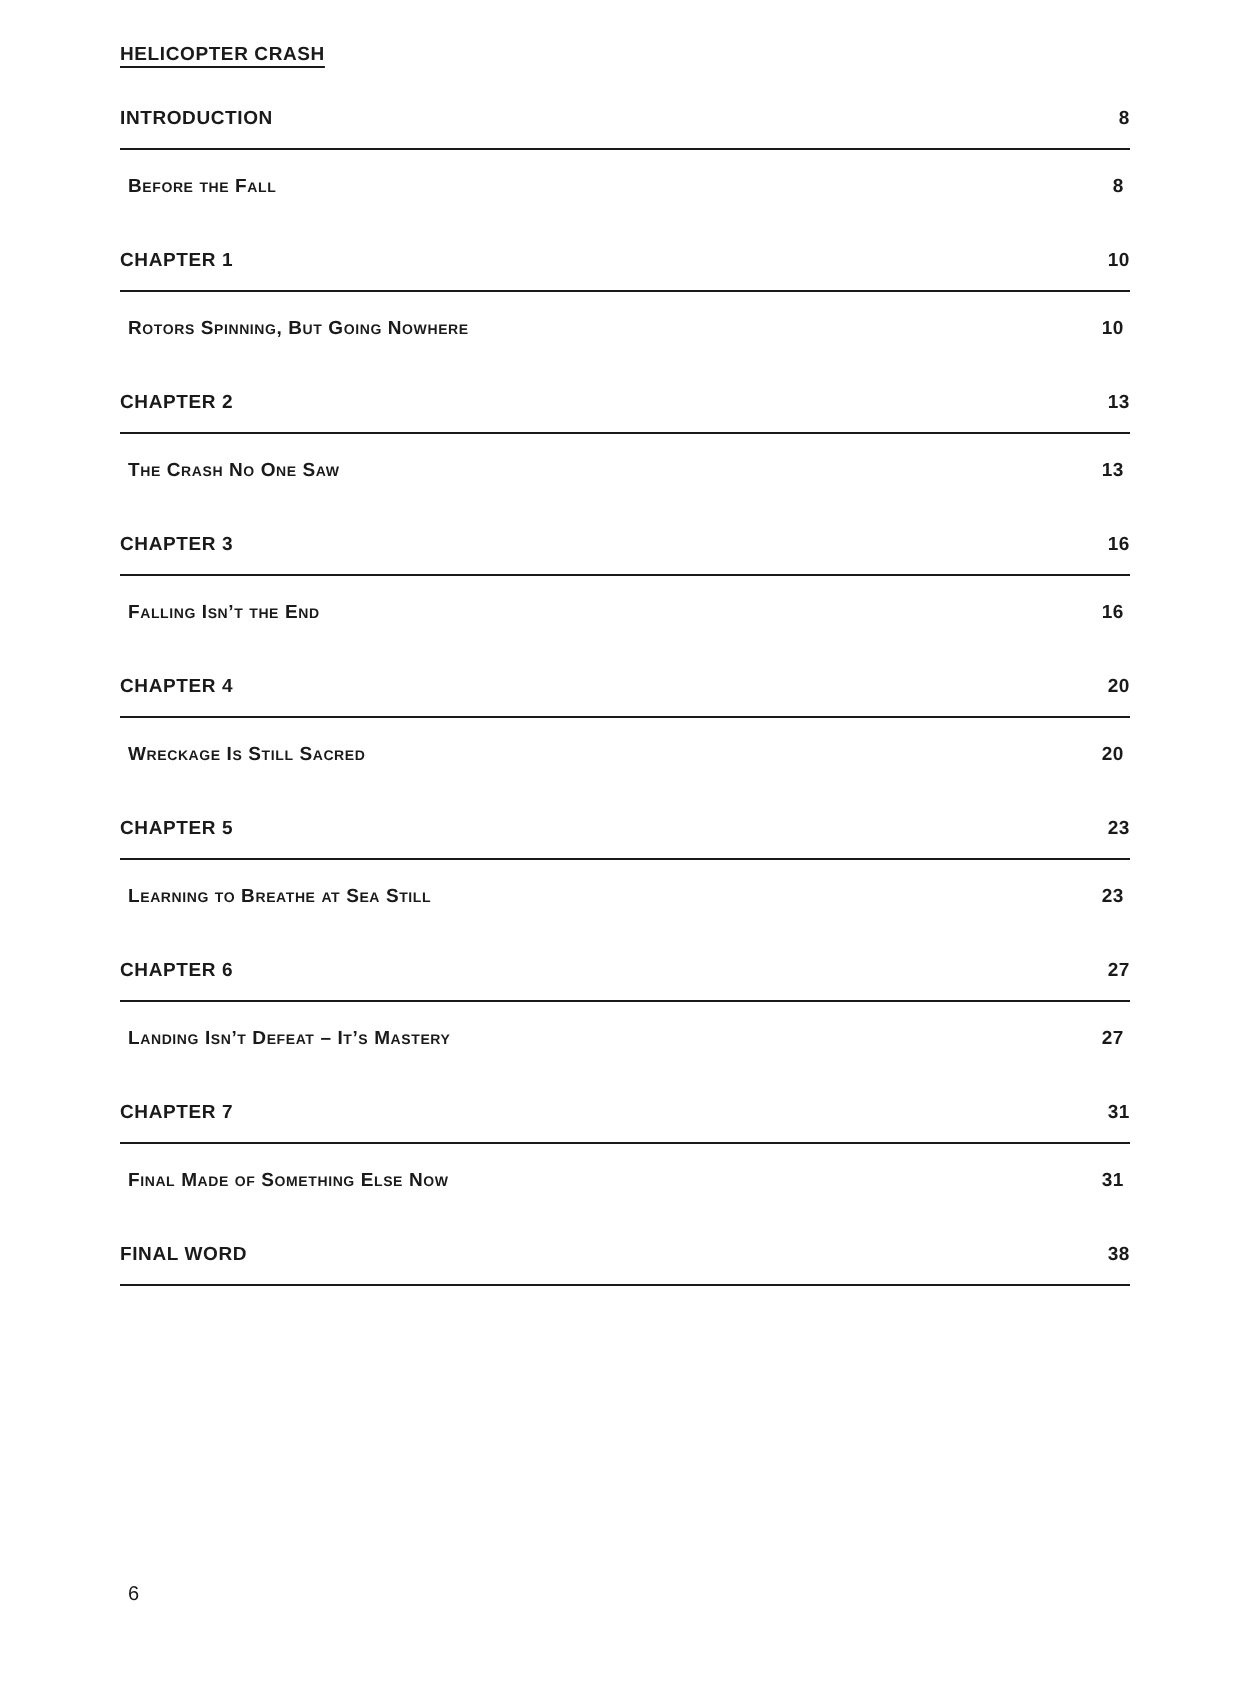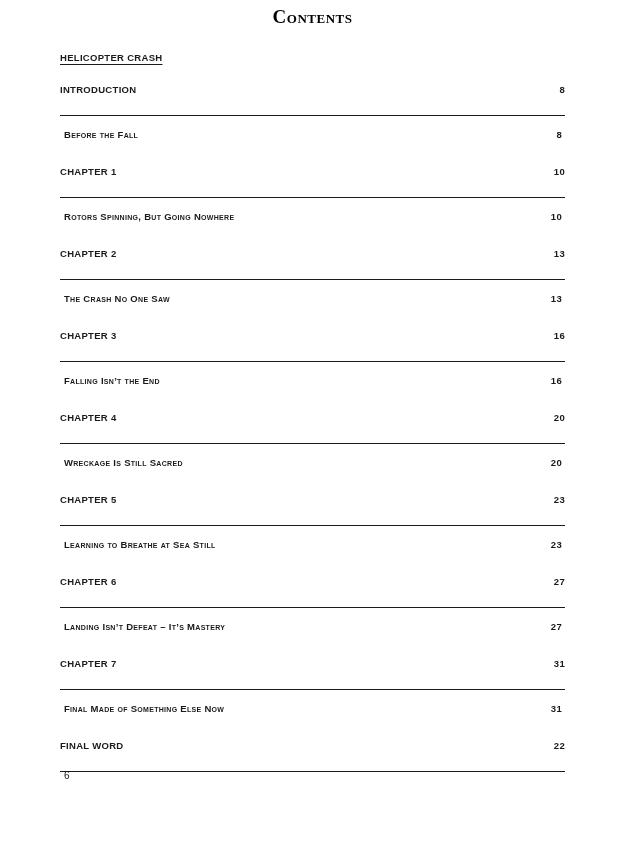--- a/index.html
+++ b/index.html
@@ -68,21 +68,21 @@
     margin: 0 4px;
     min-width: 6px;
   }
   .toc-row .page-num {
     white-space: nowrap;
     letter-spacing: 0.3px;
   }
   
   .toc-row.major {
     border-bottom: 1px solid #1a1a1a;
-    padding-bottom: 13px;
+    padding-bottom: 2px;
     margin-bottom: 13px;
     margin-top: 6px;
   }
   .toc-row.major .label {
     text-transform: uppercase;
     font-variant: small-caps;
   }
   .toc-row.minor {
     margin-left: 4px;
     margin-bottom: 19px;
@@ -102,21 +102,20 @@
     font-family: "Liberation Sans", sans-serif;
     font-size: 10px;
     color: #1a1a1a;
   }
 </style>
 </head>
 <body>
 
 <div class="page">
 
-  <h1 class="contents-title">Contents</h1>
 
   <div id="front-matter">
       <div class="front-entry first">Helicopter Crash</div>
     </div>
 
   <div id="toc-list">
       <div class="toc-row major">
         <span class="label">Introduction</span>
         <span class="filler"></span>
         <span class="page-num">8</span>
@@ -192,19 +191,19 @@
         <span class="page-num">31</span>
       </div>
       <div class="toc-row minor">
         <span class="label">Final Made of Something Else Now</span>
         <span class="filler"></span>
         <span class="page-num">31</span>
       </div>
       <div class="toc-row major">
         <span class="label">Final Word</span>
         <span class="filler"></span>
-        <span class="page-num">22</span>
+        <span class="page-num">38</span>
       </div>
     </div>
 
   <div class="folio">6</div>
 
 </div>
 
 </body></html>

